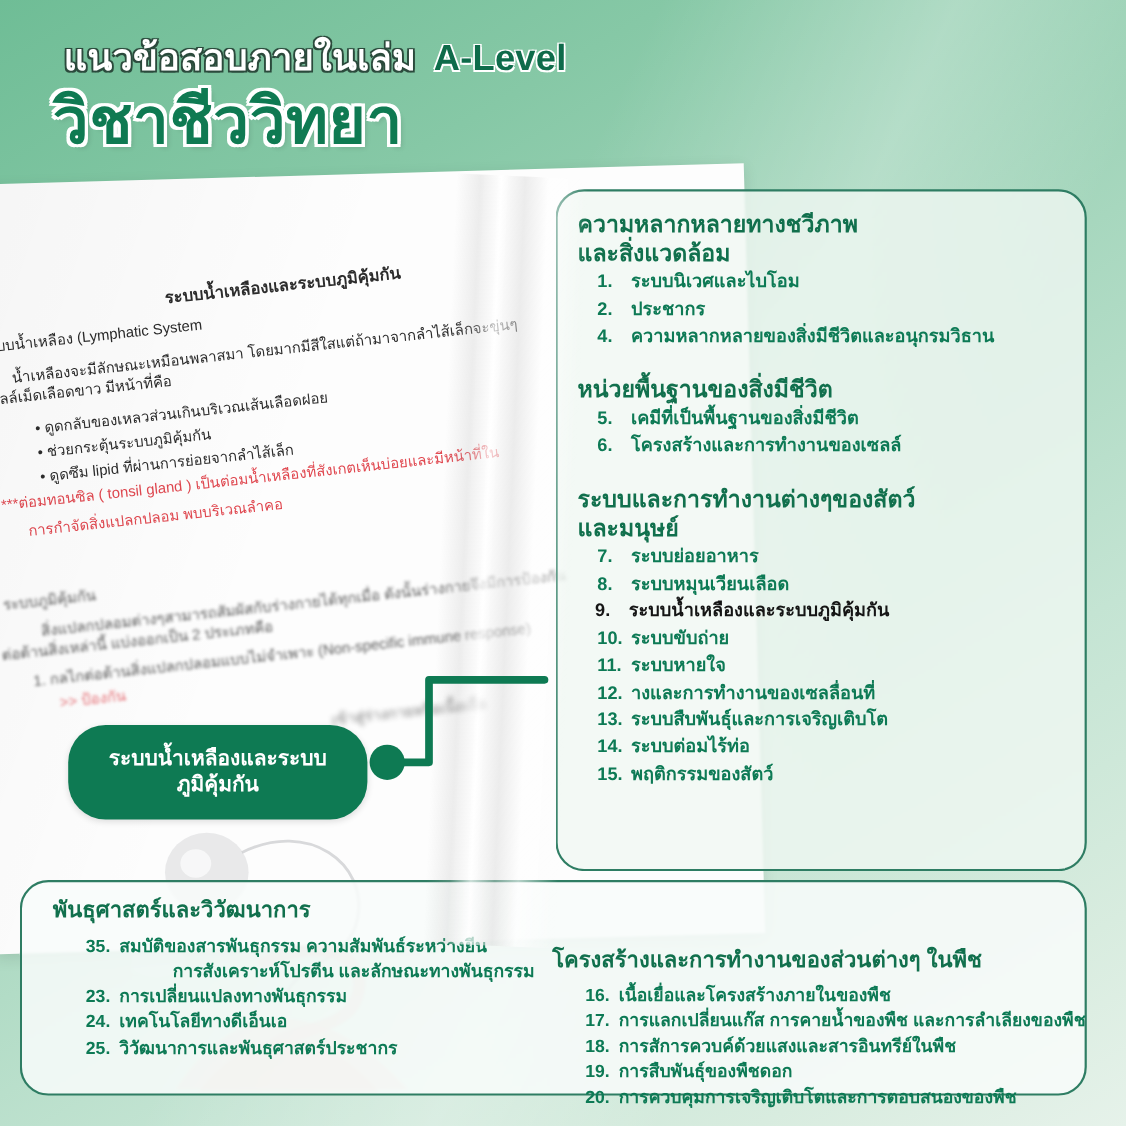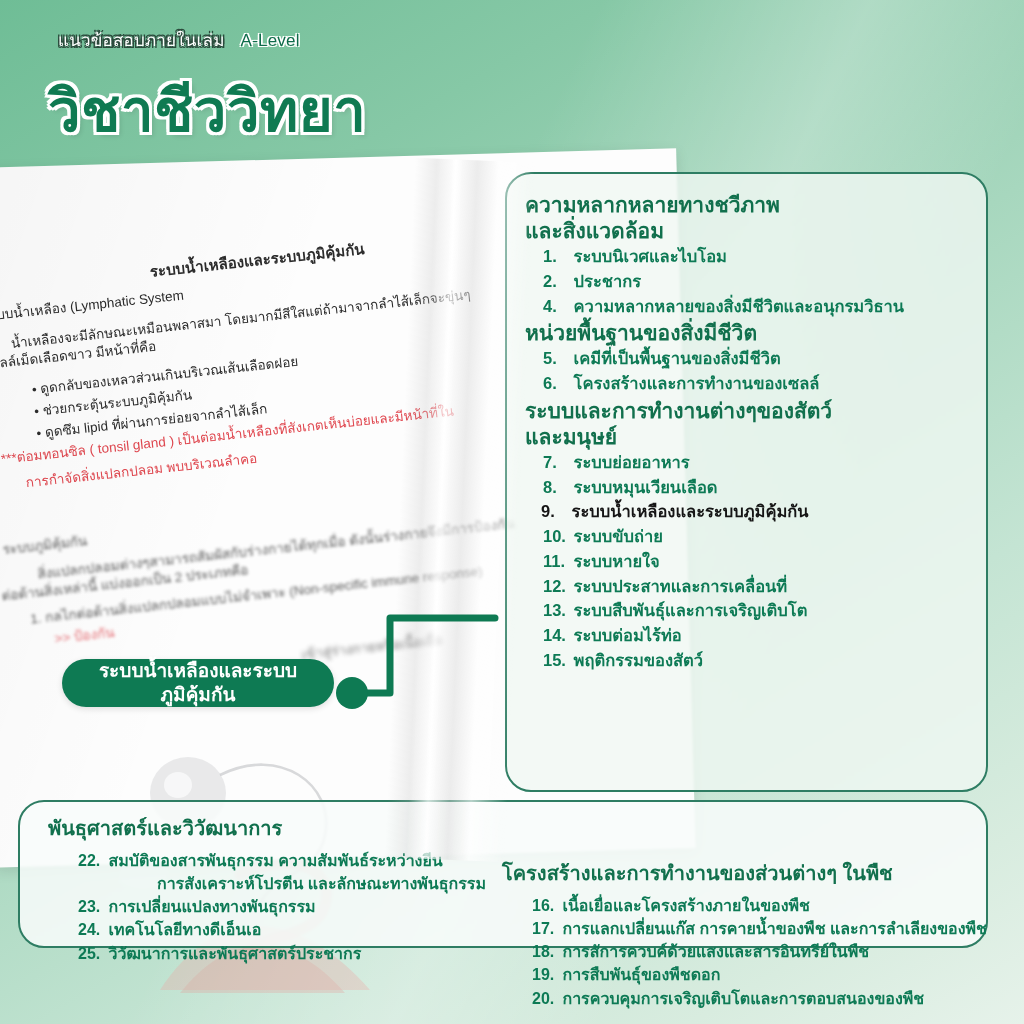--- a/index.html
+++ b/index.html
@@ -31,22 +31,22 @@
   
   .header {
     position: absolute;
     left: 0; top: 0;
     width: 1024px; height: 172px;
     z-index: 20;
   }
   .kicker {
     position: absolute;
     left: 58px; top: 26px;
-    font-size: 17px;
-    font-weight: 400;
+    font-size: 33px;
+    font-weight: 700;
     color: #ffffff;
     letter-spacing: .2px;
     text-shadow:
       -1.6px -1.6px 0 #2b4a3c, 1.6px -1.6px 0 #2b4a3c,
       -1.6px  1.6px 0 #2b4a3c, 1.6px  1.6px 0 #2b4a3c,
        0 0 2px #2b4a3c;
     white-space: nowrap;
   }
   .kicker .alevel {
     color: #0e6b4a;
@@ -113,21 +113,21 @@
     width: 330px; height: 250px;
     z-index: 11;
     opacity: .55;
     pointer-events: none;
   }
 
   
   .pill {
     position: absolute;
     left: 62px; top: 659px;
-    width: 272px; height: 48px;
+    width: 272px; height: 86px;
     background: #0e7a53;
     border-radius: 34px;
     display: flex;
     align-items: center;
     justify-content: center;
     text-align: center;
     color: #ffffff;
     font-size: 19px;
     font-weight: 700;
     line-height: 1.25;
@@ -148,32 +148,32 @@
     backdrop-filter: blur(1px);
   }
   .panel-right {
     left: 505px; top: 172px;
     width: 483px; height: 620px;
     z-index: 25;
     padding: 18px 0 0 0;
   }
   .panel-bottom {
     left: 18px; top: 800px;
-    width: 970px; height: 148px;
+    width: 970px; height: 196px;
     z-index: 25;
     background: rgba(248,252,250,.86);
   }
 
   .sec-head {
     color: #11704d;
     font-weight: 800;
     font-size: 21px;
     line-height: 1.24;
     padding-left: 18px;
-    margin-top: 2px;
+    margin-top: 24px;
     white-space: nowrap;
   }
   .sec-head.first { margin-top: 0; }
 
   .toc-item {
     color: #0d7a55;
     font-size: 16.5px;
     font-weight: 600;
     line-height: 1.50;
     padding-left: 36px;
@@ -279,32 +279,32 @@
       <div class="sec-head">หน่วยพื้นฐานของสิ่งมีชีวิต</div>
       <div class="toc-item"><span class="num">5.</span><span> เคมีที่เป็นพื้นฐานของสิ่งมีชีวิต</span></div>
       <div class="toc-item"><span class="num">6.</span><span> โครงสร้างและการทำงานของเซลล์</span></div>
       <div class="sec-head">ระบบและการทำงานต่างๆของสัตว์</div>
       <div class="sec-head" style="margin-top: 0px;">และมนุษย์</div>
       <div class="toc-item"><span class="num">7.</span><span> ระบบย่อยอาหาร</span></div>
       <div class="toc-item"><span class="num">8.</span><span> ระบบหมุนเวียนเลือด</span></div>
       <div class="toc-item active"><span class="num">9.</span><span> ระบบน้ำเหลืองและระบบภูมิคุ้มกัน</span></div>
       <div class="toc-item"><span class="num">10.</span><span> ระบบขับถ่าย</span></div>
       <div class="toc-item"><span class="num">11.</span><span> ระบบหายใจ</span></div>
-      <div class="toc-item"><span class="num">12.</span><span> ระบบประสาทและการเคลื่อนที่</span></div>
+      <div class="toc-item"><span class="num">12.</span><span> างและการทำงานของเซลลื่อนที่</span></div>
       <div class="toc-item"><span class="num">13.</span><span> ระบบสืบพันธุ์และการเจริญเติบโต</span></div>
       <div class="toc-item"><span class="num">14.</span><span> ระบบต่อมไร้ท่อ</span></div>
       <div class="toc-item"><span class="num">15.</span><span> พฤติกรรมของสัตว์</span></div>
     </div>
 
   <div class="panel panel-bottom">
     <div class="bottom-cols">
       <div class="bcol left" id="bcol-left">
           <div class="sec-head first">พันธุศาสตร์และวิวัฒนาการ</div>
           <div style="height: 8px;"></div>
-          <div class="toc-item"><span class="num">22.</span><span> สมบัติของสารพันธุกรรม ความสัมพันธ์ระหว่างยีน</span></div>
+          <div class="toc-item"><span class="num">35.</span><span> สมบัติของสารพันธุกรรม ความสัมพันธ์ระหว่างยีน</span></div>
           <div class="toc-item wrap"><span>การสังเคราะห์โปรตีน และลักษณะทางพันธุกรรม</span></div>
           <div class="toc-item"><span class="num">23.</span><span> การเปลี่ยนแปลงทางพันธุกรรม</span></div>
           <div class="toc-item"><span class="num">24.</span><span> เทคโนโลยีทางดีเอ็นเอ</span></div>
           <div class="toc-item"><span class="num">25.</span><span> วิวัฒนาการและพันธุศาสตร์ประชากร</span></div>
         </div>
       <div class="bcol right" id="bcol-right">
           <div class="sec-head first">โครงสร้างและการทำงานของส่วนต่างๆ ในพืช</div>
           <div style="height: 8px;"></div>
           <div class="toc-item"><span class="num">16.</span><span> เนื้อเยื่อและโครงสร้างภายในของพืช</span></div>
           <div class="toc-item"><span class="num">17.</span><span> การแลกเปลี่ยนแก๊ส การคายน้ำของพืช และการลำเลียงของพืช</span></div>

